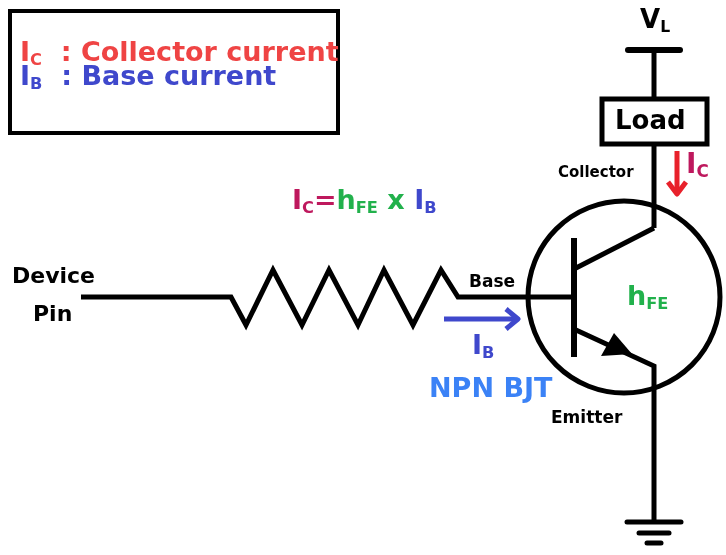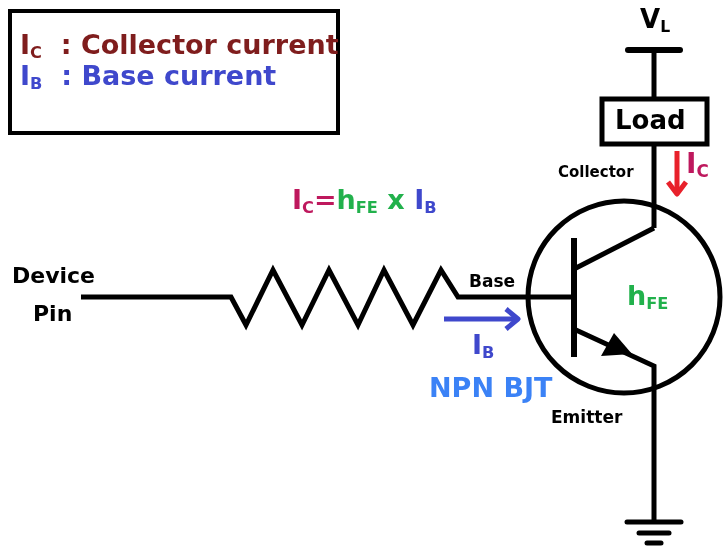--- a/index.html
+++ b/index.html
@@ -48,21 +48,21 @@
 
   <polyline points="81,297 231,297 246,325 273,270 302,325 329,270 358,325 384,270 413,325 441,270 458,297 574,297" fill="none" stroke="#000" stroke-width="5" stroke-linejoin="miter"></polyline>
 
   <g>
     <line x1="444" y1="319" x2="515" y2="319" stroke="#3f48cc" stroke-width="5"></line>
     <polyline points="506,309 518,319 506,329" fill="none" stroke="#3f48cc" stroke-width="5" stroke-linejoin="round"></polyline>
   </g>
 </svg>
 
 <div class="legend">
-  <div class="lg-row" style="top:18px;color:#7f1d1d">
+  <div class="lg-row" style="top:25px;color:#ef4444">
     <span>I</span><sub>C</sub><span style="white-space:pre">  : </span><span>Collector current</span>
   </div>
   <div class="lg-row" style="top:49px;color:#3f48cc">
     <span>I</span><sub>B</sub><span style="white-space:pre">  : </span><span>Base current</span>
   </div>
 </div>
 
 <div class="t" style="left:255px;top:186px;font-size:27px;margin-left:37px;">
   <span class="red">I</span><sub class="red">C</sub><span class="red">=</span><span class="green">h</span><sub class="green">FE</sub><span class="green" style="white-space:pre"> x </span><span class="blue">I</span><sub class="blue">B</sub>
 </div>

